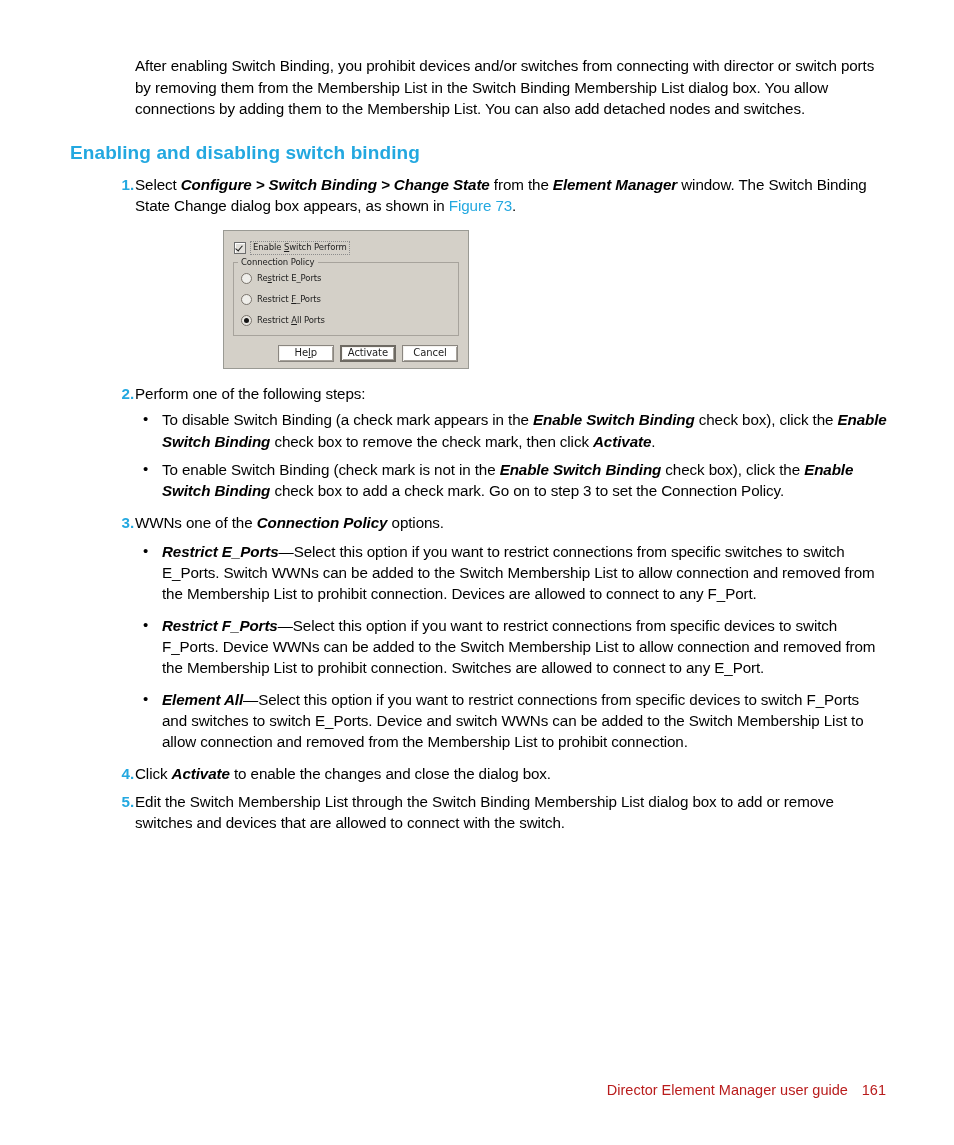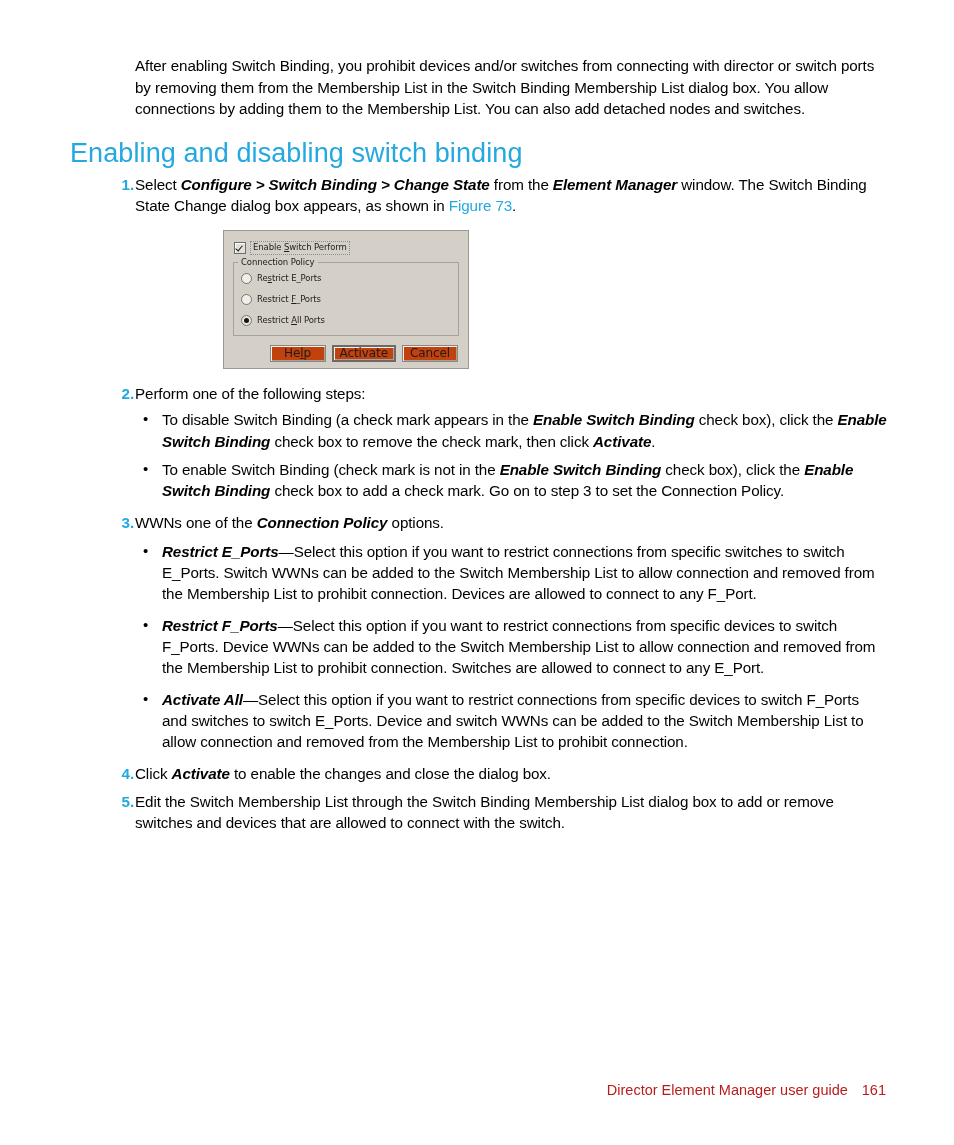--- a/index.html
+++ b/index.html
@@ -37,22 +37,22 @@
     padding: 0 0 0 65px;
     font-size: 15.2px;
     line-height: 21.5px;
     letter-spacing: -0.1px;
     color: #000;
   }
 
   h2.section-title {
     margin: 20px 0 8px 0;
     padding: 0;
-    font-size: 27px;
-    font-weight: normal;
+    font-size: 19px;
+    font-weight: bold;
     line-height: 26px;
     color: #23a8e0;
     letter-spacing: 0.1px;
   }
 
   
   ol.steps {
     margin: 0;
     padding: 0;
     list-style: none;
@@ -214,24 +214,24 @@
   .btn-row {
     display: flex;
     justify-content: flex-end;
     gap: 6px;
     margin-top: 9px;
     margin-right: 1px;
   }
   .btn {
     min-width: 40px;
     padding: 2px 7px 3px 7px;
-    font-size: 12px;
+    font-size: 10px;
     line-height: 10px;
     color: #1d1d1d;
-    background: #c2410c;
+    background: #ffffff;
     border: 1px solid #8a8680;
     box-shadow: inset 1px 1px 0 #f4f2ee, inset -1px -1px 0 #a6a29b;
     text-align: center;
     white-space: nowrap;
   }
   .btn.default {
     border: 2px solid #6e6a63;
     padding: 1px 6px 2px 6px;
   }
   .btn u { text-decoration: underline; }
@@ -349,21 +349,21 @@
           <li>
             <span class="dot">•</span>
             <b>Restrict E_Ports</b><span>—</span><span>Select this option if you want to restrict connections from specific switches to switch E_Ports. Switch WWNs can be added to the Switch Membership List to allow connection and removed from the Membership List to prohibit connection. Devices are allowed to connect to any F_Port.</span>
           </li>
           <li>
             <span class="dot">•</span>
             <b>Restrict F_Ports</b><span>—</span><span>Select this option if you want to restrict connections from specific devices to switch F_Ports. Device WWNs can be added to the Switch Membership List to allow connection and removed from the Membership List to prohibit connection. Switches are allowed to connect to any E_Port.</span>
           </li>
           <li>
             <span class="dot">•</span>
-            <b>Activate All</b><span>—</span><span>Select this option if you want to restrict connections from specific devices to switch F_Ports and switches to switch E_Ports. Device and switch WWNs can be added to the Switch Membership List to allow connection and removed from the Membership List to prohibit connection.</span>
+            <b>Element All</b><span>—</span><span>Select this option if you want to restrict connections from specific devices to switch F_Ports and switches to switch E_Ports. Device and switch WWNs can be added to the Switch Membership List to allow connection and removed from the Membership List to prohibit connection.</span>
           </li>
         </ul>
       </li>
 
       <li style="margin-top:8px;">
         <span class="num">4.</span>
         <span>Click </span><b>Activate</b><span> to enable the changes and close the dialog box.</span>
       </li>
 
       <li>

